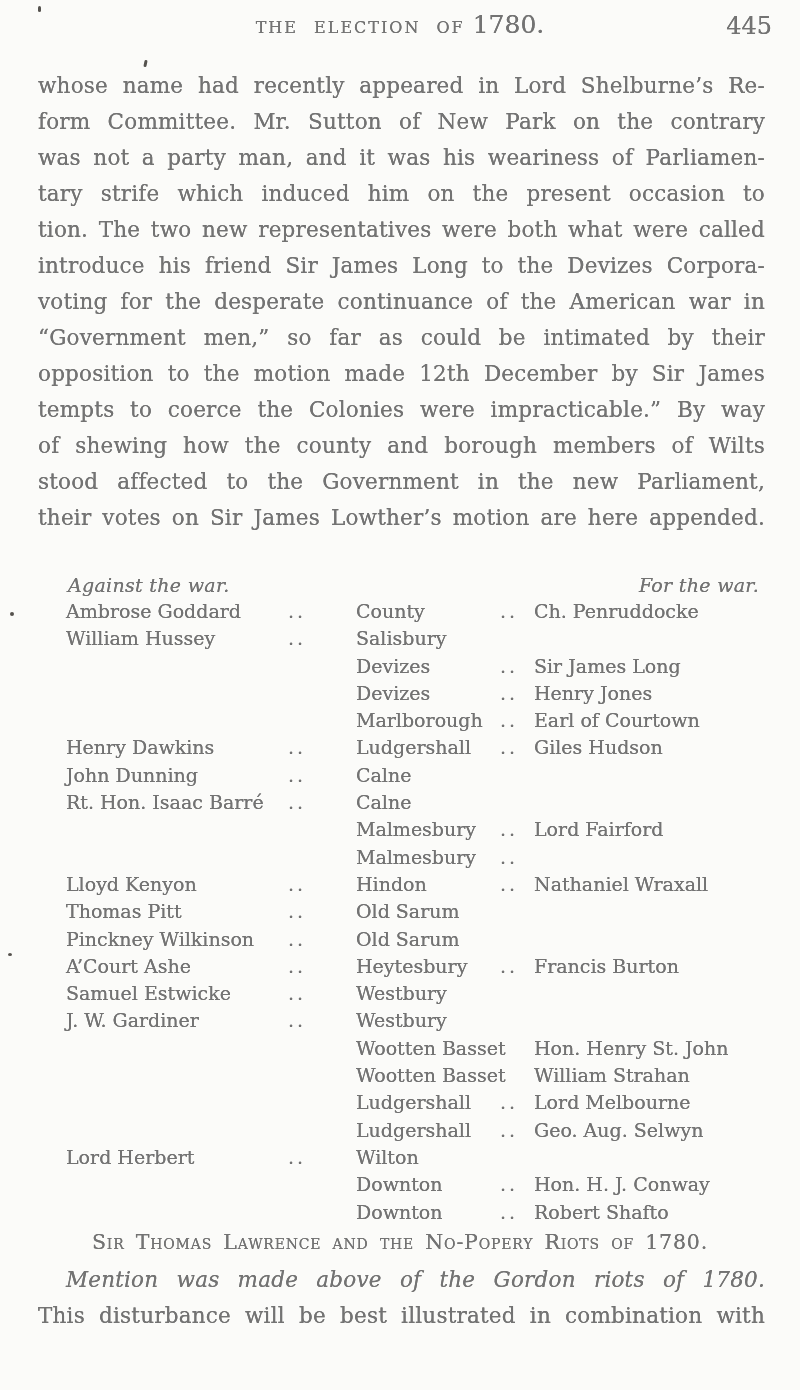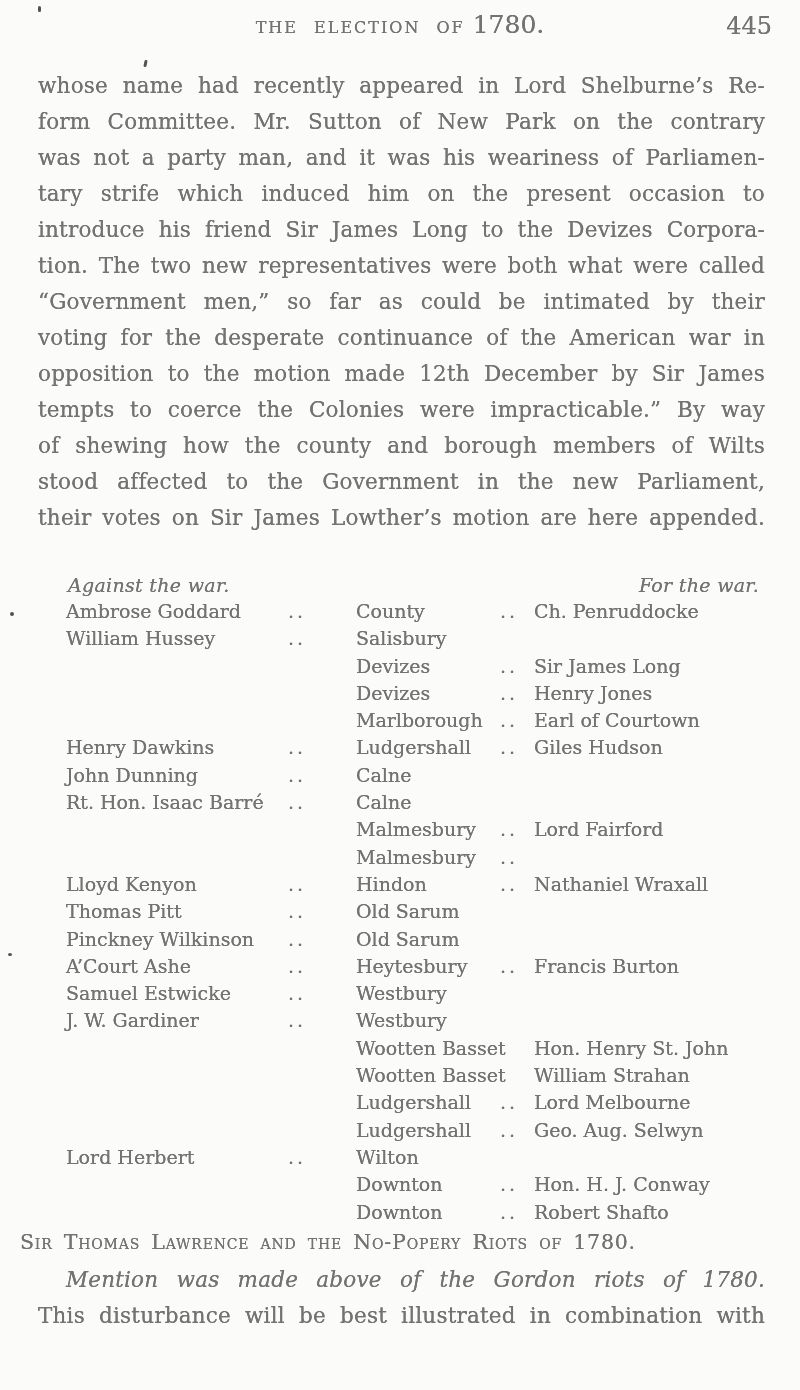--- a/index.html
+++ b/index.html
@@ -53,20 +53,21 @@
     display: grid;
     grid-template-columns: 218px 72px 140px 38px 1fr;
     height: 27.3px; line-height: 27.3px;
   }
   .vrow .c { white-space: nowrap; overflow: visible; }
   .vrow .c1, .vrow .c3 { letter-spacing: 3px; padding-left: 4px; }
 
   
   .section-heading {
     position: absolute; top: 1230px; left: 20px; right: 20px;
+    text-align: center;
     font-variant-caps: small-caps;
     font-size: 20.5px;
     letter-spacing: 0.8px;
     word-spacing: 4px;
     white-space: nowrap;
   }
 
   
   .speck { position: absolute; background: #55524e; border-radius: 50%; }
   .speck.s1 { left: 144px; top: 60px;  width: 3px; height: 7px; border-radius: 2px; transform: rotate(12deg); }
@@ -84,24 +85,24 @@
       <span class="header-title">THE ELECTION OF</span><span class="header-year">1780.</span>
     </div>
     <span class="page-number">445</span>
   </div>
 
   <div class="para para1" id="para1">
       <div class="line">whose name had recently appeared in Lord Shelburne’s Re-</div>
       <div class="line">form Committee.  Mr. Sutton of New Park on the contrary</div>
       <div class="line">was not a party man, and it was his weariness of Parliamen-</div>
       <div class="line">tary strife which induced him on the present occasion to</div>
+      <div class="line">tion.  The two new representatives were both what were called</div>
       <div class="line">introduce his friend Sir James Long to the Devizes Corpora-</div>
-      <div class="line">tion.  The two new representatives were both what were called</div>
+      <div class="line">voting for the desperate continuance of the American war in</div>
       <div class="line">“Government men,” so far as could be intimated by their</div>
-      <div class="line">voting for the desperate continuance of the American war in</div>
       <div class="line">opposition to the motion made 12th December by Sir James</div>
       <div class="line">tempts to coerce the Colonies were impracticable.”  By way</div>
       <div class="line">of shewing how the county and borough members of Wilts</div>
       <div class="line">stood affected to the Government in the new Parliament,</div>
       <div class="line">their votes on Sir James Lowther’s motion are here appended.</div>
     </div>
 
   <div class="vote-table">
     <div class="table-headers">
       <span class="col-header left">Against the war.</span>

